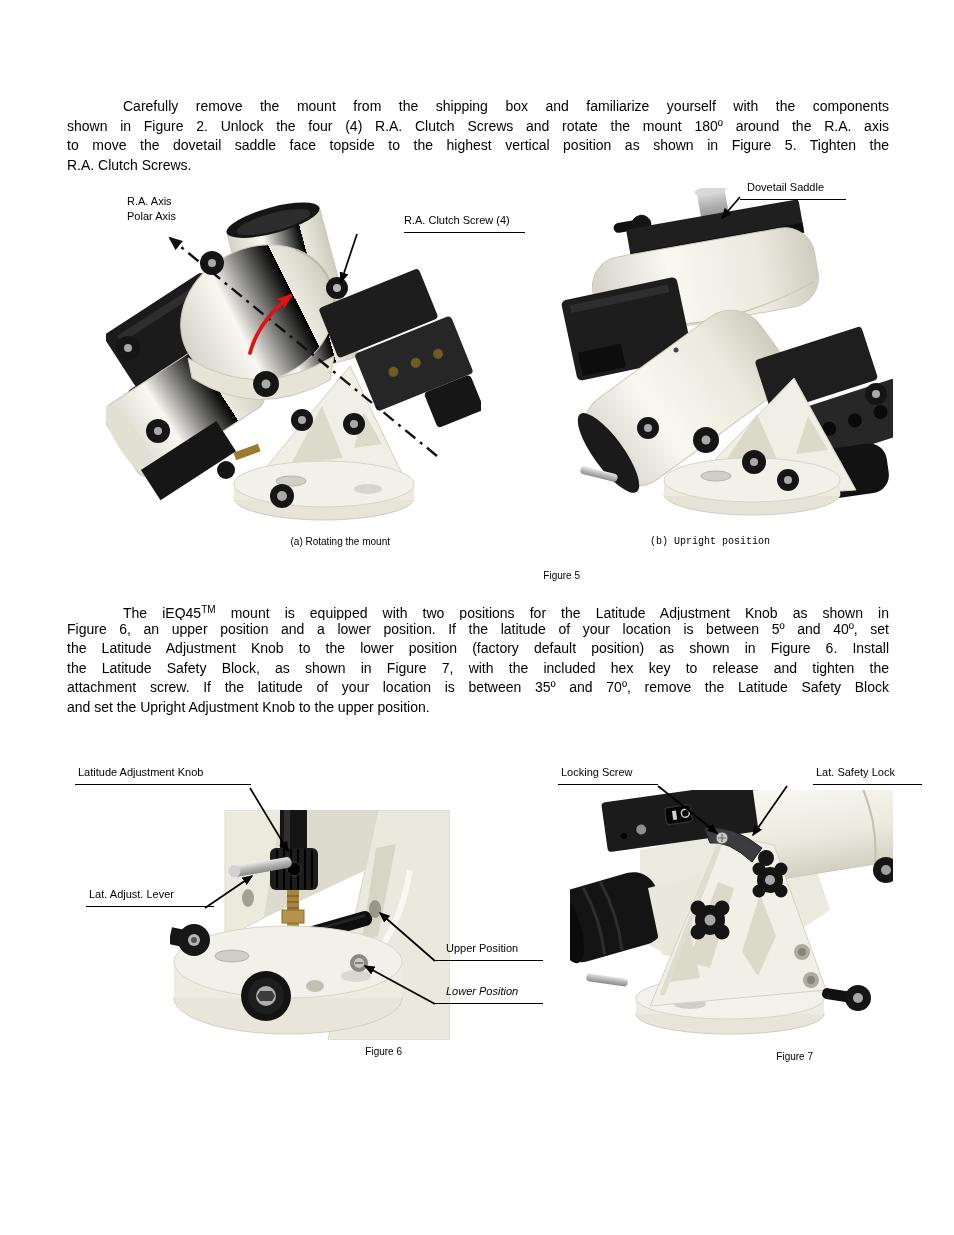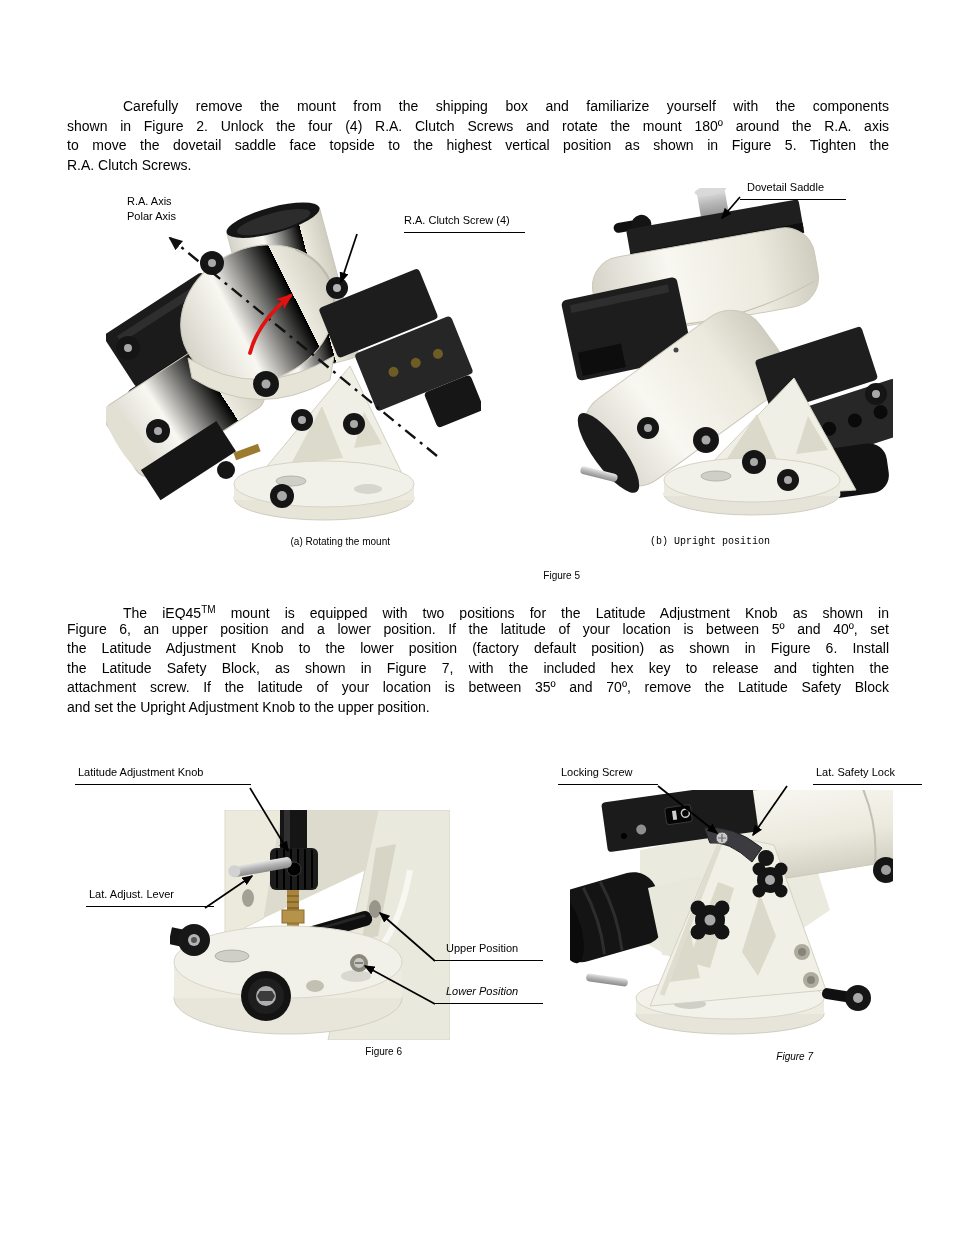--- a/index.html
+++ b/index.html
@@ -325,21 +325,21 @@
 
   <div class="fig-label ul" style="left:75px;top:765px;width:176px;padding-left:3px;box-sizing:border-box;">Latitude Adjustment Knob</div>
   <div class="fig-label ul" style="left:77px;top:887px;width:128px;padding-left:3px;box-sizing:border-box;margin-left:9px;">Lat. Adjust. Lever</div>
   <div class="fig-label ul" style="left:435px;top:941px;width:108px;padding-left:11px;box-sizing:border-box;">Upper Position</div>
   <div class="fig-label ul" style="left:435px;top:984px;width:108px;padding-left:11px;box-sizing:border-box;font-style:italic;">Lower Position</div>
 
   <div class="fig-label ul" style="left:558px;top:765px;width:100px;padding-left:3px;box-sizing:border-box;">Locking Screw</div>
   <div class="fig-label ul" style="left:787px;top:765px;width:109px;padding-left:3px;box-sizing:border-box;margin-left:26px;">Lat. Safety Lock</div>
 
   <div class="caption" style="left:202px;top:1046px;">Figure 6</div>
-  <div class="caption" style="left:613px;top:1051px;font-style:italic;">Figure 7</div>
+  <div class="caption" style="left:613px;top:1051px;">Figure 7</div>
 
   <svg class="overlay" width="954" height="1235" viewBox="0 0 954 1235">
     <defs>
       <marker id="ah" markerUnits="userSpaceOnUse" markerWidth="11" markerHeight="9" refX="9.5" refY="4.5" orient="auto">
         <polygon points="0,0 11,4.5 0,9" fill="#000"></polygon>
       </marker>
       <marker id="ah2" markerUnits="userSpaceOnUse" markerWidth="14" markerHeight="12" refX="12" refY="6" orient="auto">
         <polygon points="0,0 14,6 0,12" fill="#111"></polygon>
       </marker>
       <marker id="ahr" markerUnits="userSpaceOnUse" markerWidth="17" markerHeight="15" refX="13" refY="7.5" orient="auto">

